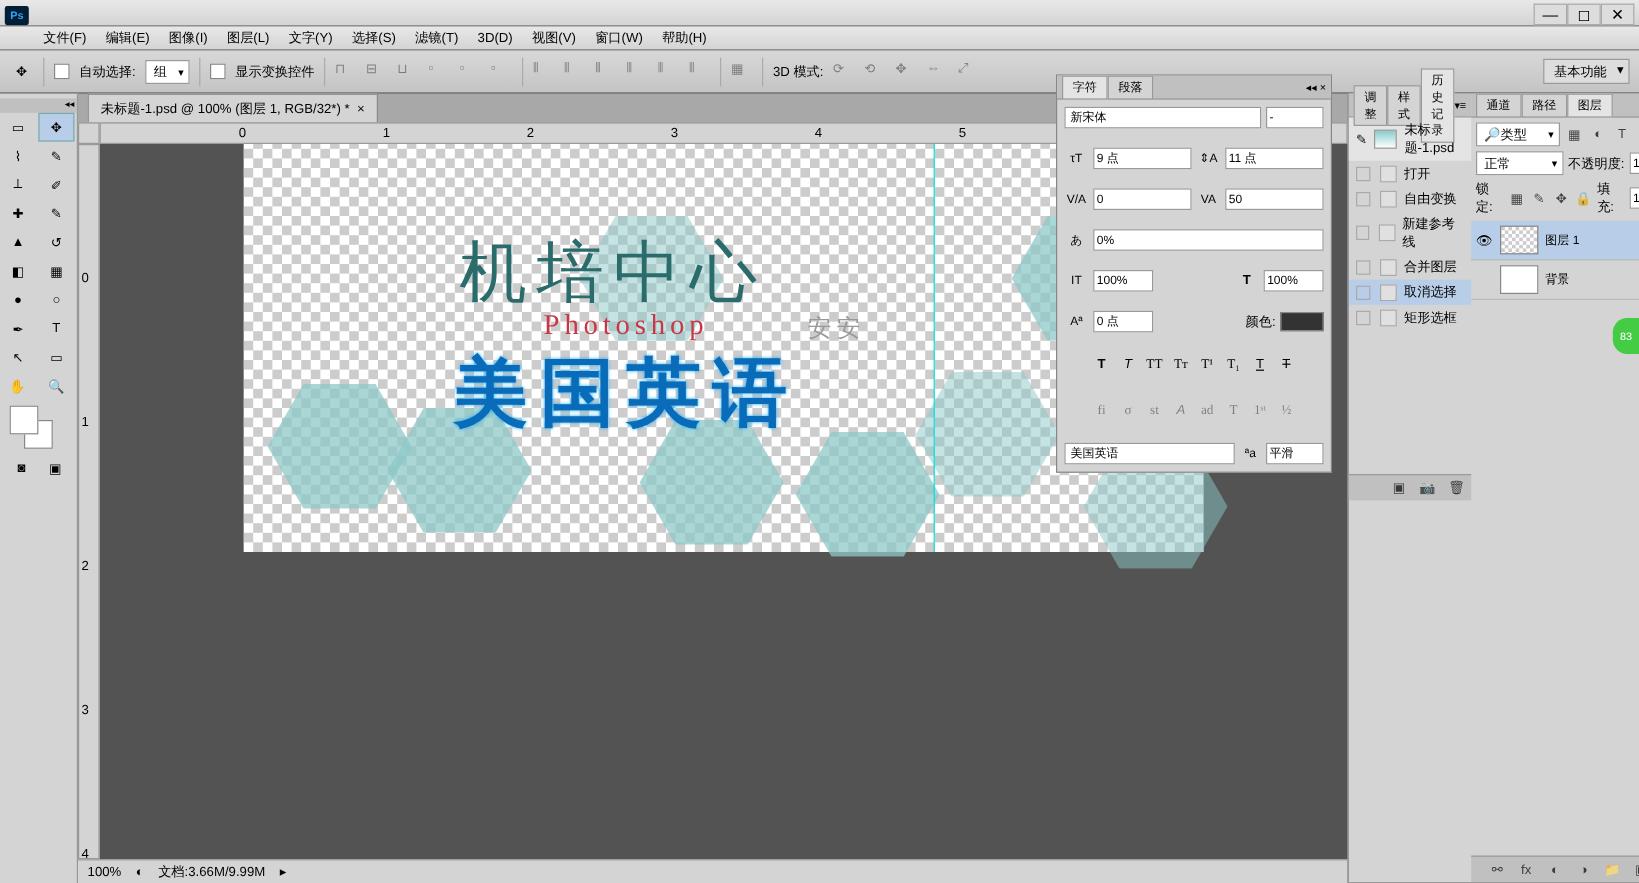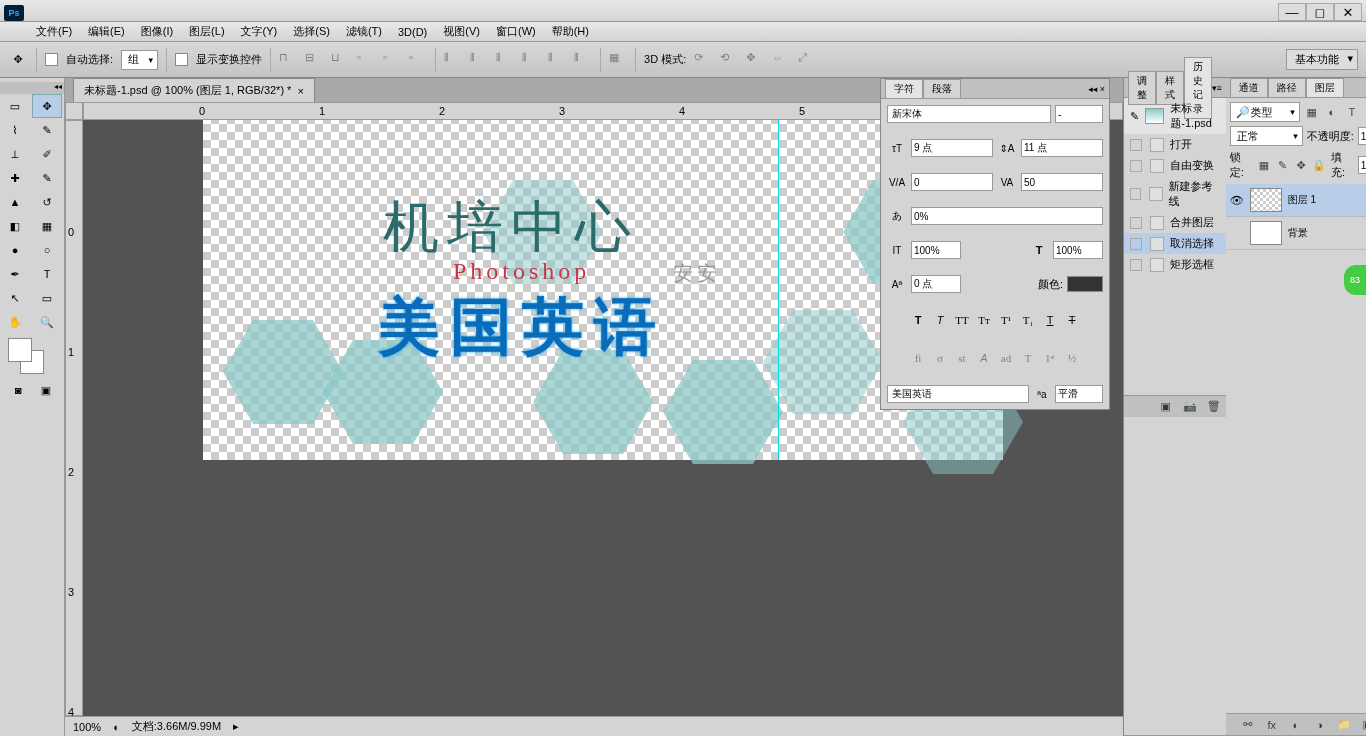--- a/index.html
+++ b/index.html
@@ -43,21 +43,21 @@
 .canvas{flex:1;position:relative;overflow:hidden;display:flex;justify-content:center}
 .artboard{width:800px;height:400px;background:repeating-conic-gradient(#fff 0 25%,#ccc 0 50%) 0 0/16px 16px;position:relative;margin-top:-60px}
 .hex{position:absolute;width:120px;height:104px;background:#8ec8c8;clip-path:polygon(25% 0,75% 0,100% 50%,75% 100%,25% 100%,0 50%);opacity:.75}
 .guide{position:absolute;top:0;bottom:0;width:1px;background:#00e0e0;left:575px}
 .arttxt1{position:absolute;top:130px;left:180px;font-size:56px;font-family:SimSun,serif;color:#2a6b6b;letter-spacing:8px}
 .arttxt2{position:absolute;top:198px;left:250px;font-size:24px;font-family:serif;color:#c93648;letter-spacing:4px}
 .arttxt2b{position:absolute;top:200px;left:470px;font-size:20px;color:#999;letter-spacing:4px}
 .arttxt3{position:absolute;top:225px;left:175px;font-size:62px;font-family:SimSun,serif;color:#0a6bb8;letter-spacing:10px;font-weight:bold;text-shadow:0 0 3px #0af}
 .statusbar{height:20px;background:#d4d4d4;border-top:1px solid #999;display:flex;align-items:center;padding:0 8px;gap:12px;font-size:10px}
 .rpanels{width:243px;background:#d4d4d4;display:flex;flex-direction:row;border-left:1px solid #888}
-.charpanel{position:absolute;left:880px;top:78px;width:230px;background:#d4d4d4;border:1px solid #888;z-index:10}
+.charpanel{position:absolute;left:880px;top:62px;width:230px;background:#d4d4d4;border:1px solid #888;z-index:10}
 .panhead{height:20px;background:#c0c0c0;display:flex;align-items:center;padding:0 4px;border-bottom:1px solid #999}
 .pantab{padding:2px 8px;border:1px solid #999;background:#d4d4d4;cursor:pointer;font-size:10px}
 .pantab.act{background:#e4e4e4}
 .panclose{margin-left:auto;cursor:pointer;font-size:9px}
 .panbody{padding:6px;display:flex;flex-direction:column;gap:16px}
 .prow{display:flex;align-items:center;gap:4px}
 .pinput{flex:1;height:18px;border:1px solid #999;background:#fff;padding:0 4px;font-size:10px}
 .psmall{width:50px;height:18px;border:1px solid #999;background:#fff;padding:0 2px;font-size:10px}
 .picon{width:20px;height:16px;display:flex;align-items:center;justify-content:center;font-size:10px}
 .stylebtns{display:flex;gap:2px;justify-content:center;padding:2px}

